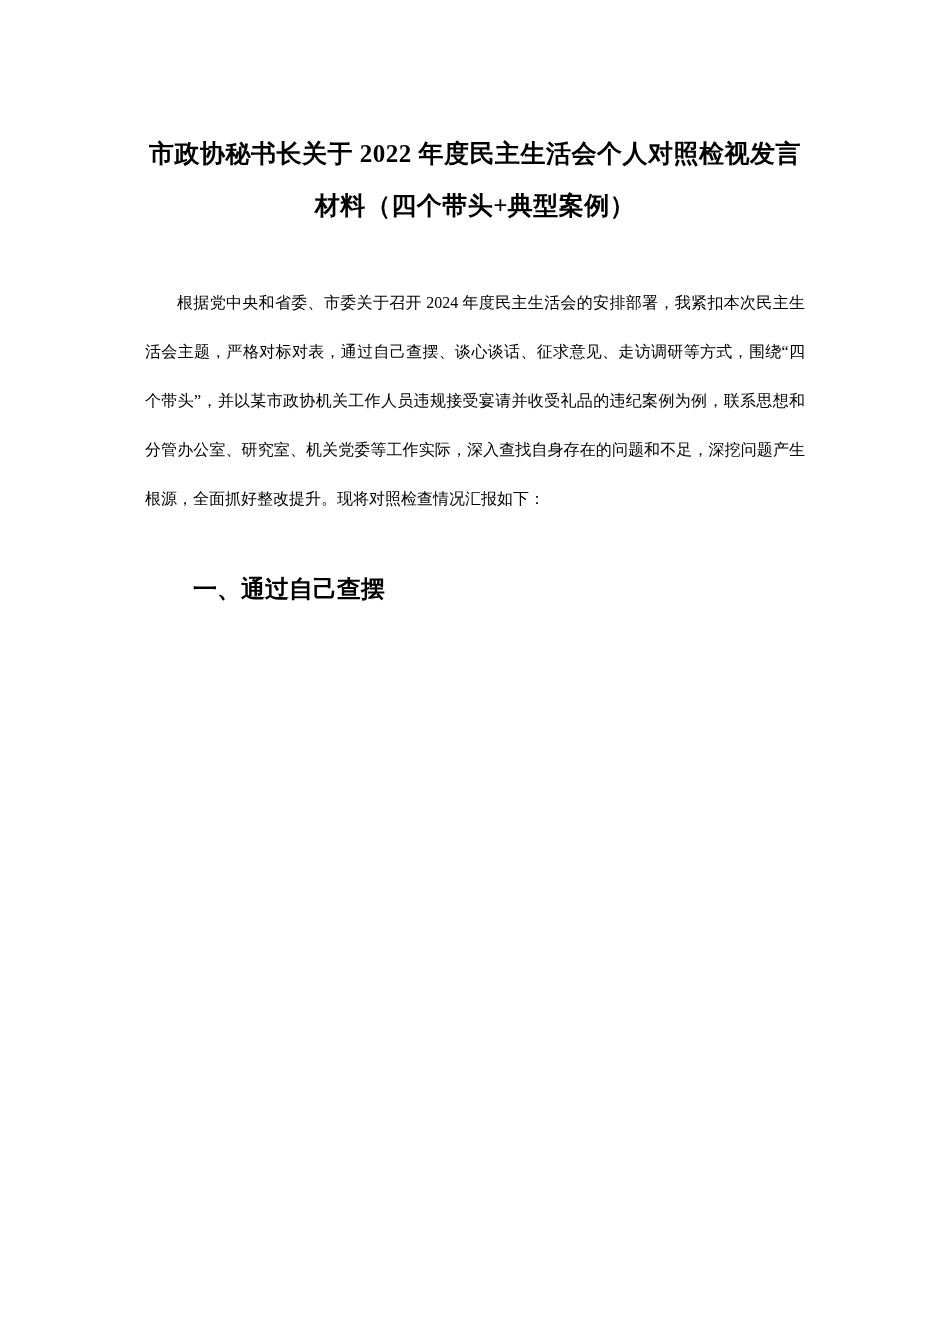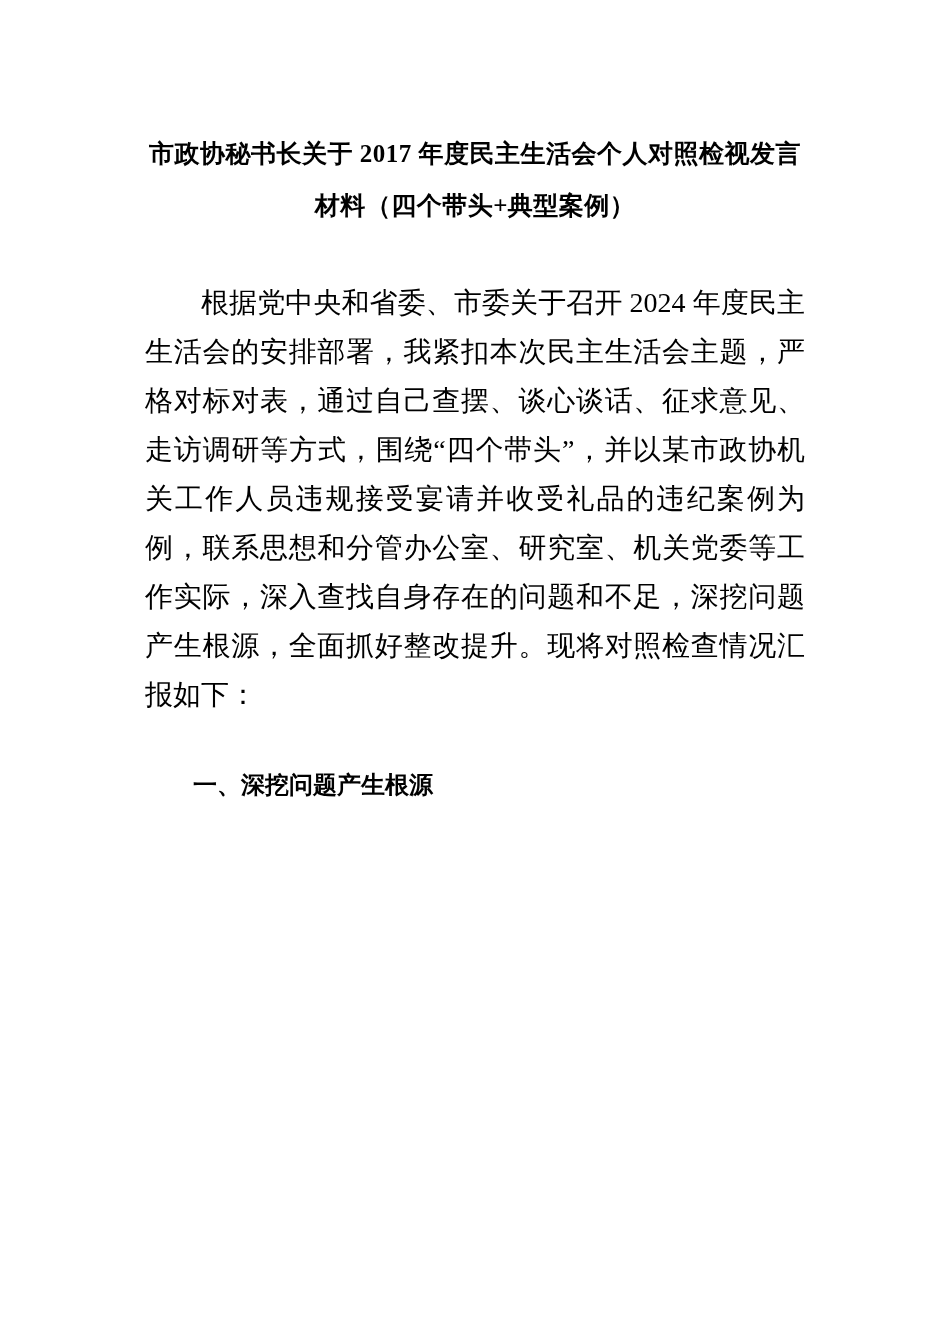--- a/index.html
+++ b/index.html
@@ -22,21 +22,21 @@
   .doc-title {
     margin: 0 0 46px 0;
     font-size: 25px;
     font-weight: 700;
     line-height: 52px;
     text-align: center;
     letter-spacing: 0.5px;
   }
   .para {
     margin: 0 0 42px 0;
-    font-size: 28px;
+    font-size: 16px;
     line-height: 49px;
     text-align: justify;
     text-indent: 2em;
     word-break: break-all;
   }
   .section-heading {
     margin: 0 0 44px 0;
     font-size: 24px;
     font-weight: 700;
     line-height: 49px;
@@ -44,20 +44,20 @@
   }
   .lead-bold {
     font-weight: 700;
   }
 </style>
 </head>
 <body>
 
 <div class="page">
 
-  <h1 class="doc-title">市政协秘书长关于 2017 年度民主生活会个人对照检视发言材料（四个带头+典型案例）</h1>
+  <h1 class="doc-title">市政协秘书长关于 2022 年度民主生活会个人对照检视发言材料（四个带头+典型案例）</h1>
 
   <p class="para">根据党中央和省委、市委关于召开 2024 年度民主生活会的安排部署，我紧扣本次民主生活会主题，严格对标对表，通过自己查摆、谈心谈话、征求意见、走访调研等方式，围绕“四个带头”，并以某市政协机关工作人员违规接受宴请并收受礼品的违纪案例为例，联系思想和分管办公室、研究室、机关党委等工作实际，深入查找自身存在的问题和不足，深挖问题产生根源，全面抓好整改提升。现将对照检查情况汇报如下：</p>
 
-  <h2 class="section-heading">一、深挖问题产生根源</h2>
+  <h2 class="section-heading">一、通过自己查摆</h2>
 
 
 </div>
 
 </body></html>

